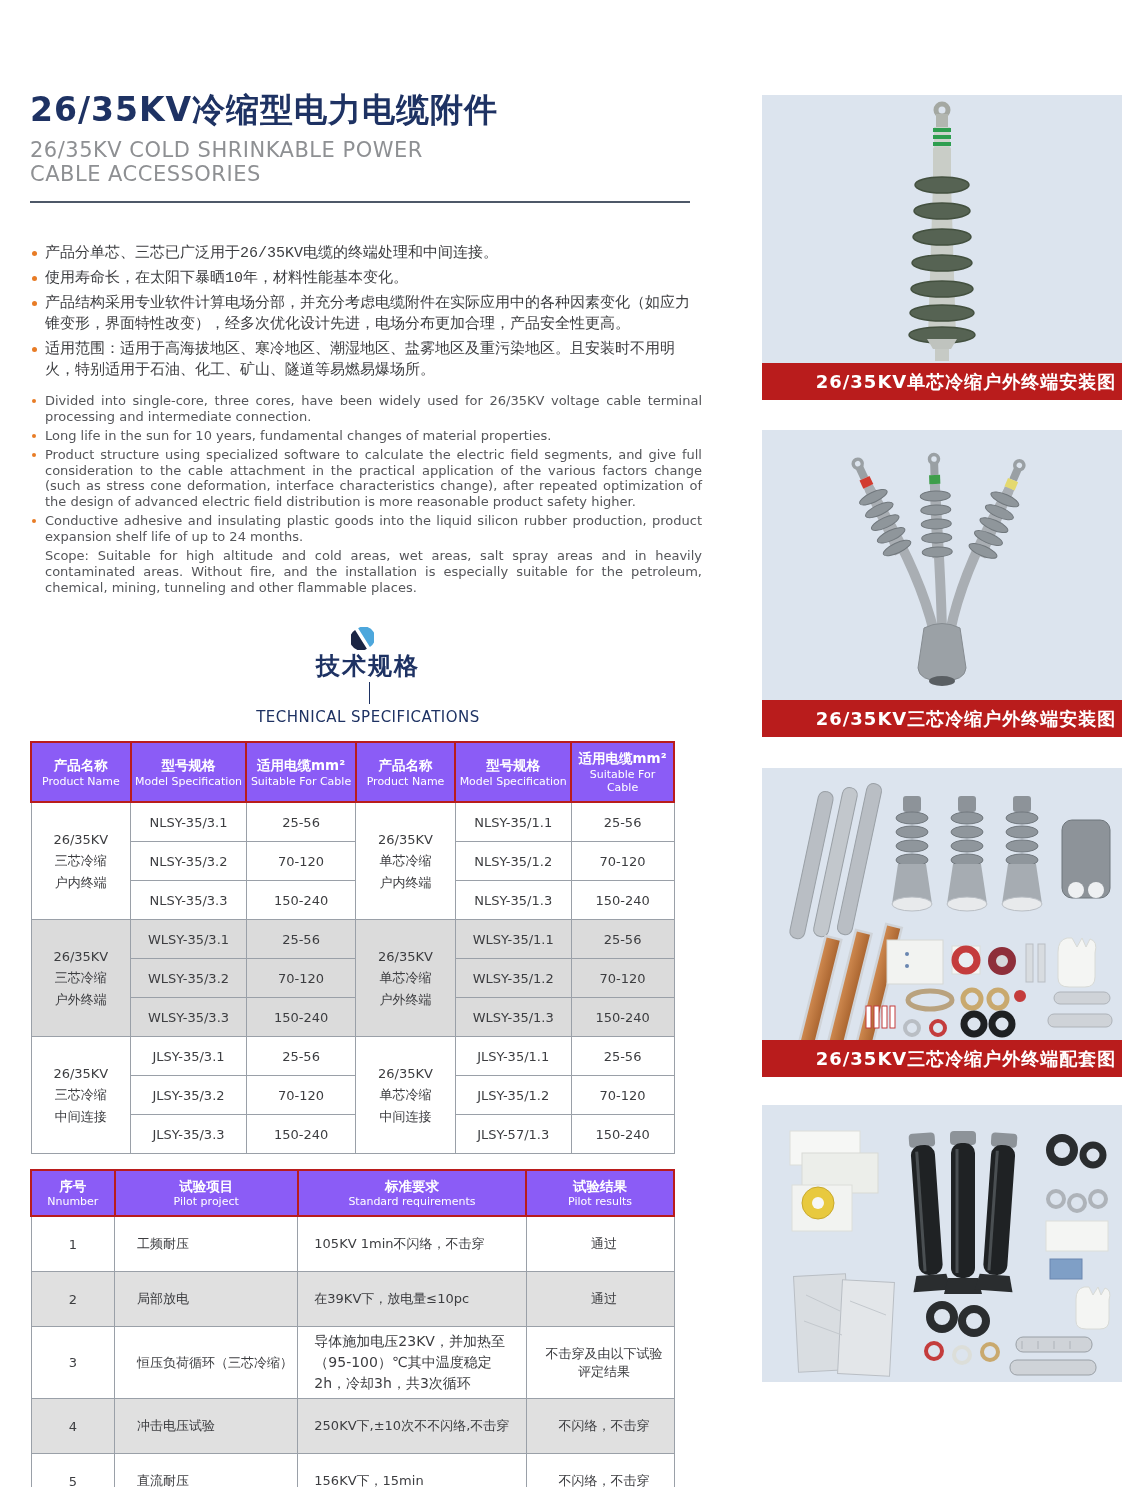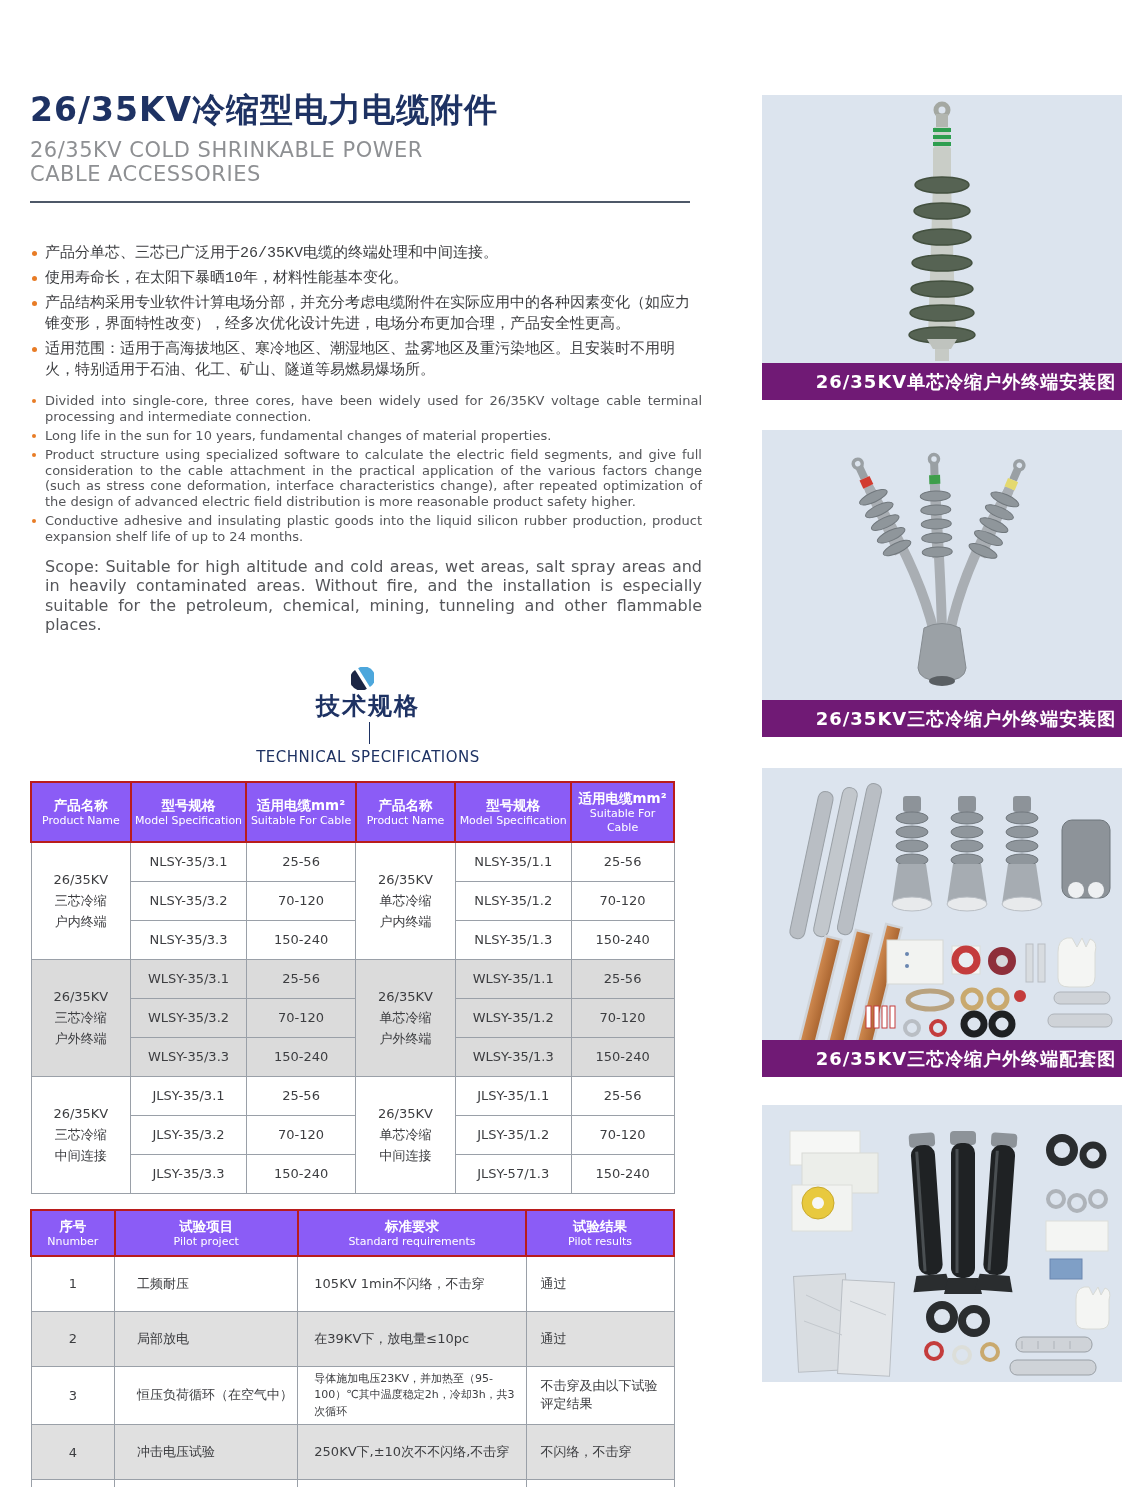--- a/index.html
+++ b/index.html
@@ -10,46 +10,46 @@
   h1.title{margin:0;font-size:33px;line-height:1.08;color:#1e3263;font-weight:bold;letter-spacing:1px;}
   .subtitle{margin-top:10px;font-size:21px;line-height:1.18;color:#8e9093;font-weight:500;letter-spacing:.5px;}
   .rule{margin-top:14px;height:2px;background:#4e5868;width:660px;}
   ul{list-style:none;margin:0;padding:0;}
   .cn-list{margin-top:40px;width:672px;}
   .cn-list li{position:relative;padding-left:15px;font-size:15px;line-height:1.4;color:#3c3d40;margin-bottom:4px;font-family:Liberation Mono, monospace;}
   .cn-list li::before{content:"";position:absolute;left:2px;top:8px;width:5px;height:5px;border-radius:50%;background:#e87c26;}
   .en-list{margin-top:12px;width:672px;}
   .en-list li{position:relative;padding-left:15px;font-size:13px;line-height:1.22;color:#55565a;margin-bottom:3px;text-align:justify;}
   .en-list li::before{content:"";position:absolute;left:2px;top:6px;width:4px;height:4px;border-radius:50%;background:#e87c26;}
-  .scope{margin-top:12px;font-size:16px;line-height:1.22;color:#55565a;text-align:justify;}
+  .scope{margin-top:3px;font-size:13px;line-height:1.22;color:#55565a;text-align:justify;}
   
   .section-header{display:flex;align-items:center;margin-top:32px;flex-direction:column;}
   .section-header .icon{width:23px;height:23px;margin-right:12px;flex:0 0 auto;}
   .section-header .cn{font-size:24px;font-weight:bold;color:#1e3263;letter-spacing:2px;}
   .section-header .bar{width:1px;height:22px;background:#1e3263;margin:0 9px 0 11px;}
   .section-header .en{font-size:15px;color:#1e3263;letter-spacing:.5px;padding-top:4px;}
   
   table{border-collapse:collapse;table-layout:fixed;width:645px;margin-top:15px;}
   th{background:#8b5cf6;color:#fff;font-weight:normal;border:2px solid #b91c1c;padding:6px 2px;}
   th .th-cn{font-size:13.5px;font-weight:bold;line-height:1.35;}
   th .th-en{font-size:11px;line-height:1.25;}
   td{border:1px solid #9aa0a8;text-align:center;font-size:13px;color:#3c3d40;padding:4px 2px;background:#fff;}
   .spec-table td{height:30px;}
   .spec-table td.prod span{display:block;line-height:1.65;font-size:13px;}
   .spec-table tr.g1 td{background:#dbdbdb;}
   .pilot-table td{height:46px;}
   .pilot-table td.cell-project{text-align:left;padding-left:22px;}
   .pilot-table td.cell-req{text-align:left;padding-left:16px;padding-right:8px;}
-  .pilot-table td.cell-req.small{font-size:11px;line-height:1.5;}
-  .pilot-table td.cell-res{text-align:left;padding-left:14px;padding-right:6px;}
+  .pilot-table td.cell-req.small{font-size:14px;line-height:1.5;}
+  .pilot-table td.cell-res{text-align:center;padding-left:14px;padding-right:6px;}
   .pilot-table tr.alt td{background:#e0e0e0;}
   
   .figure{position:absolute;left:762px;width:360px;}
   .figure .photo{display:block;width:360px;background:#dce4ee;}
-  .figure .caption{height:37px;background:#701a75;color:#ffffff;display:flex;align-items:center;justify-content:center;
+  .figure .caption{height:37px;background:#b91c1c;color:#ffffff;display:flex;align-items:center;justify-content:center;
                    font-size:18px;font-weight:600;letter-spacing:1px;padding-left:48px;}
   #fig1{top:95px;} #fig2{top:430px;} #fig3{top:768px;} #fig4{top:1105px;}
 </style>
 </head>
 <body>
 
 <div id="page">
 
   <div class="left-col">
 
@@ -250,21 +250,21 @@
           <td class="cell-res">通过</td>
         </tr>
         <tr class="alt">
           <td>2</td>
           <td class="cell-project">局部放电</td>
           <td class="cell-req">在39KV下，放电量≤10pc</td>
           <td class="cell-res">通过</td>
         </tr>
         <tr>
           <td>3</td>
-          <td class="cell-project">恒压负荷循环（在空气中）</td>
+          <td class="cell-project">恒压负荷循环（三芯冷缩）</td>
           <td class="cell-req small">导体施加电压23KV，并加热至（95-100）℃其中温度稳定2h，冷却3h，共3次循环</td>
           <td class="cell-res">不击穿及由以下试验评定结果</td>
         </tr>
         <tr class="alt">
           <td>4</td>
           <td class="cell-project">冲击电压试验</td>
           <td class="cell-req">250KV下,±10次不不闪络,不击穿</td>
           <td class="cell-res">不闪络，不击穿</td>
         </tr>
         <tr>

